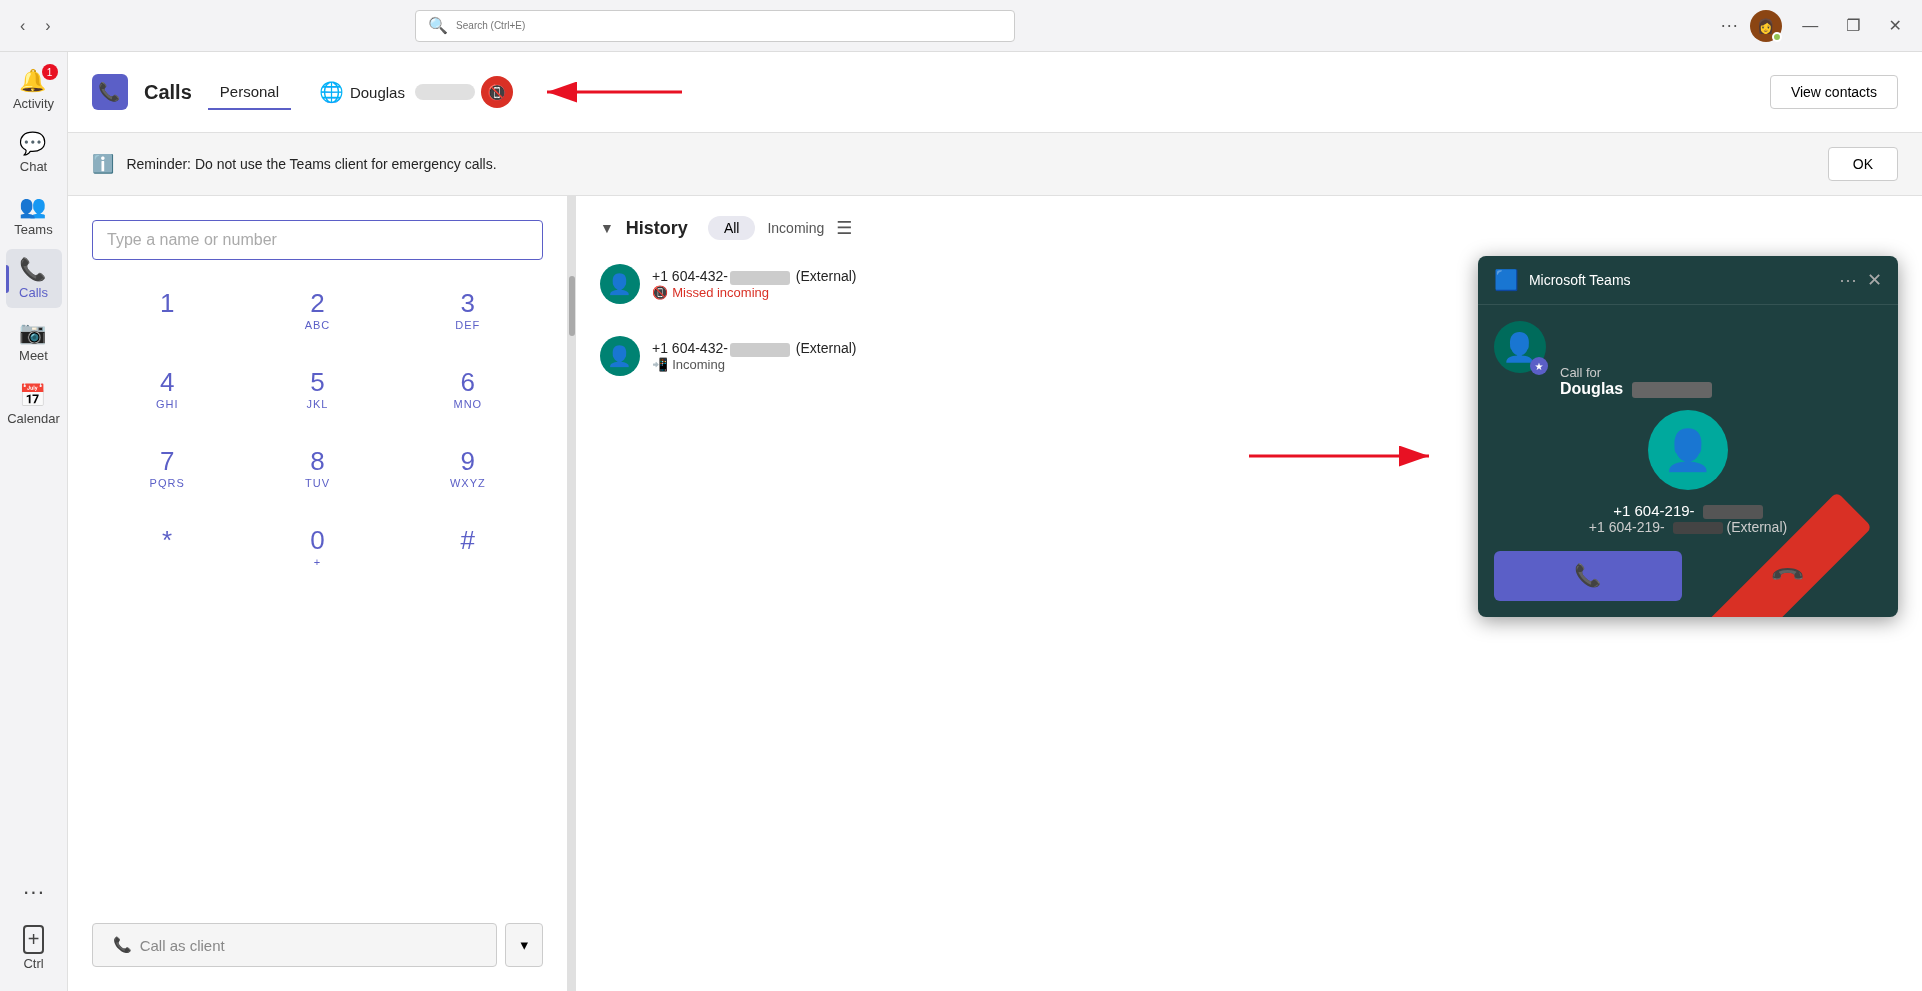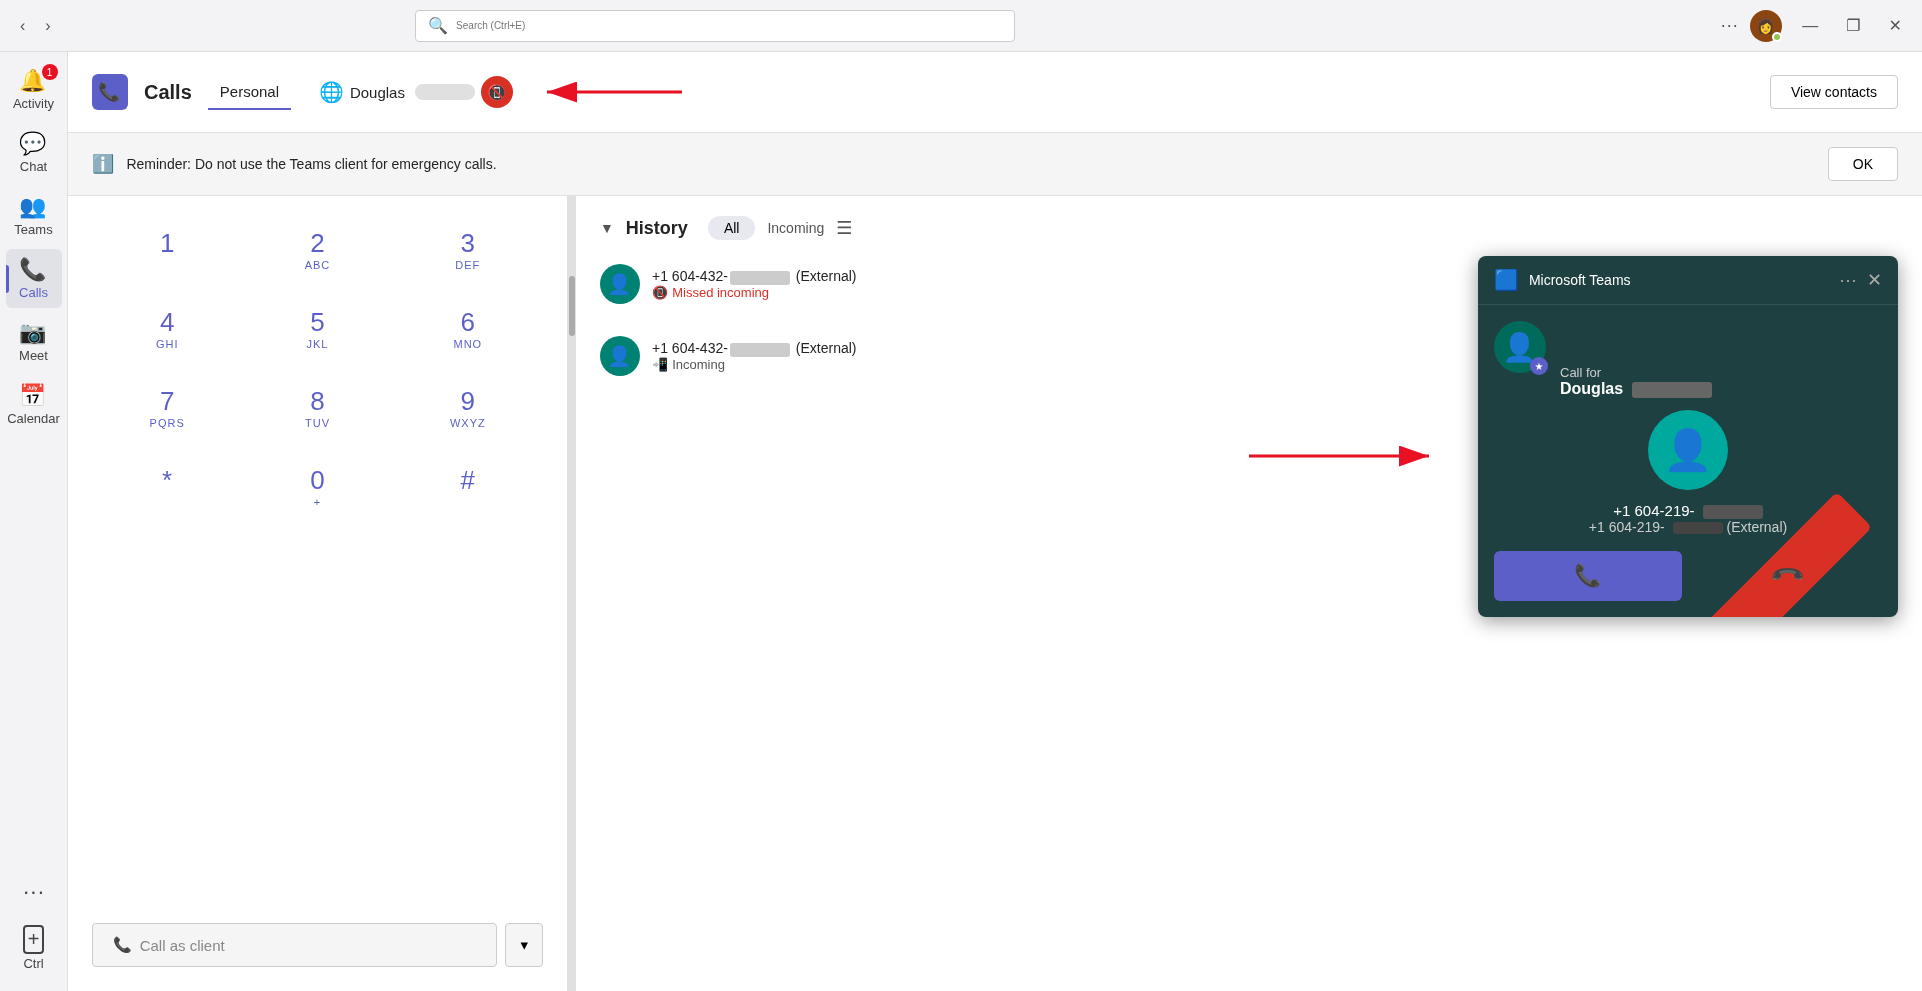--- a/index.html
+++ b/index.html
@@ -363,20 +363,21 @@
 
     <div class="banner">
       <span class="banner-icon">ℹ️</span>
       <span class="banner-text">Reminder: Do not use the Teams client for emergency calls.</span>
       <button class="banner-ok">OK</button>
     </div>
 
     <div class="content-area">
 
       <div class="dialpad-section">
+        <input class="dialpad-input" type="text" placeholder="Type a name or number" style="">
         <div class="dialpad-grid">
 
           <div class="dial-key">
             <span class="dial-number">1</span>
           </div>
           <div class="dial-key">
             <span class="dial-number">2</span>
             <span class="dial-letters">ABC</span>
           </div>
           <div class="dial-key">

